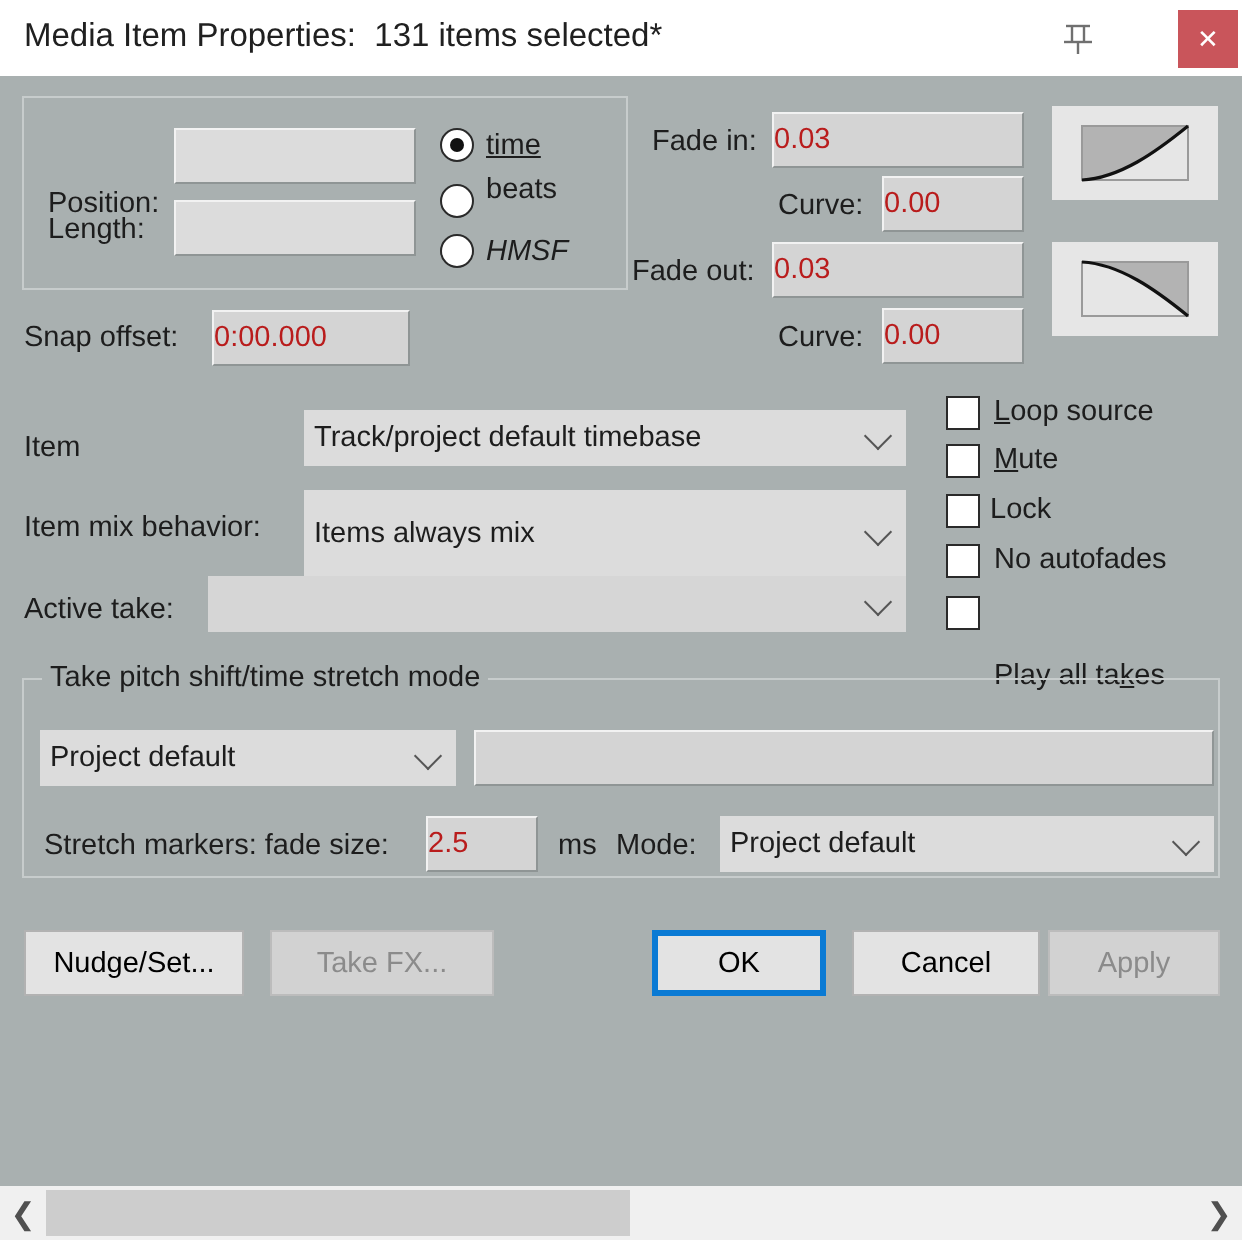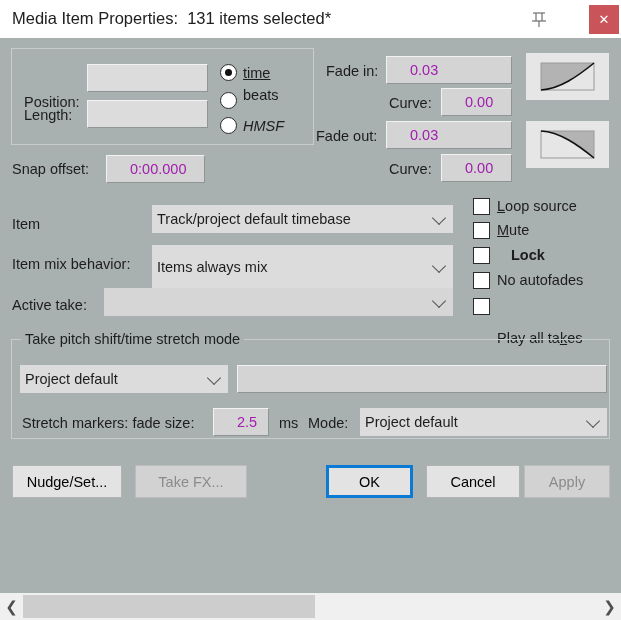--- a/index.html
+++ b/index.html
@@ -31,22 +31,22 @@
     font-size:13px;line-height:29px;text-align:center;
     cursor:pointer;
   }
 
   
   .lbl{position:absolute;white-space:nowrap;font-size:14.5px;color:#1d1d1d;}
   .field{
     position:absolute;box-sizing:border-box;
     background:#d4d4d4;border:1px solid #f2f2f2;
     border-right-color:#8f9595;border-bottom-color:#8f9595;
-    font-family:"Liberation Sans", sans-serif;font-size:14.5px;color:#a21caf;
-    padding:0 23px;line-height:1;
+    font-family:"Liberation Sans", sans-serif;font-size:14.5px;color:#b91c1c;
+    padding:0 0;line-height:1;
     display:flex;align-items:center;
   }
   .field.bright{background:#dcdcdc;}
   .combo{
     position:absolute;box-sizing:border-box;
     background:#dcdcdc;border:none;
     font-size:14.5px;color:#1d1d1d;
     display:flex;align-items:center;
     padding-left:5px;cursor:pointer;
   }
@@ -190,21 +190,21 @@
   <span class="chev"></span>
 </div>
 
 <div class="cbox" style="left:473px;top:198px;"></div>
 <div class="lbl" style="left:497px;top:198px;"><span style="text-decoration:underline;">L</span><span>oop source</span></div>
 
 <div class="cbox" style="left:473px;top:222px;"></div>
 <div class="lbl" style="left:497px;top:222px;"><span style="text-decoration:underline;">M</span>ute</div>
 
 <div class="cbox" style="left:473px;top:247px;"></div>
-<div class="lbl" style="left:511px;top:247px;font-weight:bold;">Lock</div>
+<div class="lbl" style="left:495px;top:247px;">Lock</div>
 
 <div class="cbox" style="left:473px;top:272px;"></div>
 <div class="lbl" style="left:497px;top:272px;">No autofades</div>
 
 <div class="cbox" style="left:473px;top:298px;"></div>
 <div class="lbl" style="left:497px;top:298px;margin-top:32px;">Play all ta<span style="text-decoration:underline;">k</span>es</div>
 
 <div class="groupbox" style="left:11px;top:339px;width:599px;height:100px;"></div>
 <div class="group-title" style="left:21px;top:331px;">Take pitch shift/time stretch mode</div>
 

